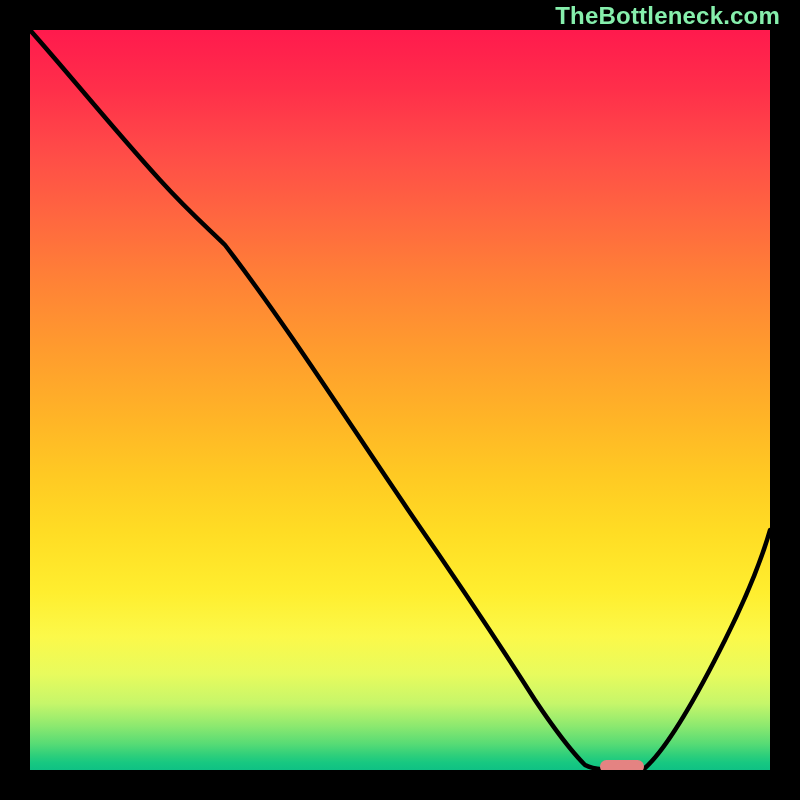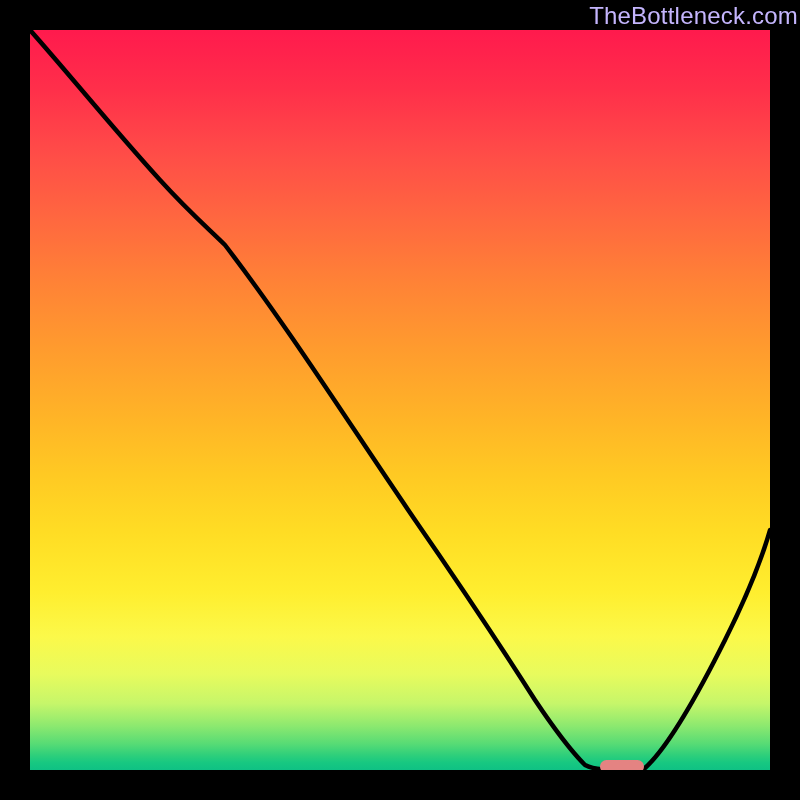--- a/index.html
+++ b/index.html
@@ -51,24 +51,24 @@
   .curve-svg {
     position: absolute;
     left: 0;
     top: 0;
     width: 740px;
     height: 740px;
   }
   .watermark {
     position: absolute;
     top: 2px;
-    right: 2px;
-    color: #c4b5fd;
+    right: 20px;
+    color: #86efac;
     font-size: 24px;
-    font-weight: 400;
+    font-weight: 700;
     letter-spacing: 0.2px;
     user-select: none;
   }
 </style>
 </head>
 <body>
 
 <div class="frame">
 
   <div class="plot-area">

